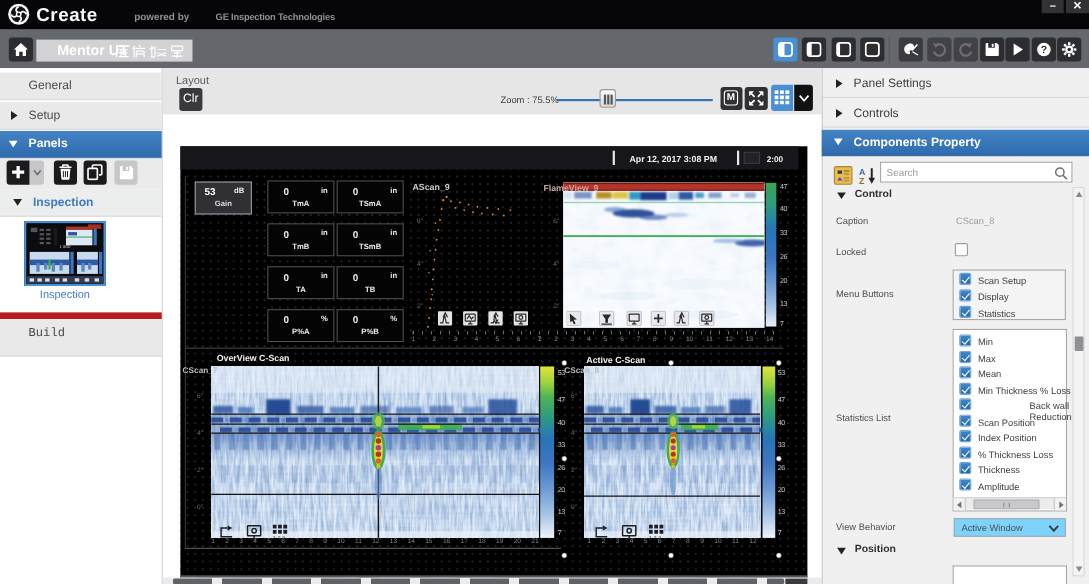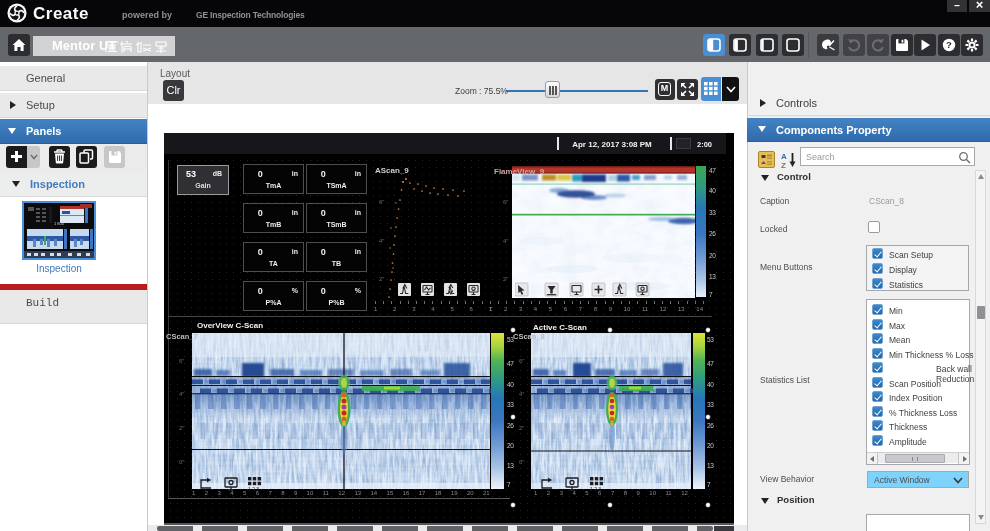--- a/index.html
+++ b/index.html
@@ -898,20 +898,24 @@
       <svg class="bg12" style="left:5px;top:2px;" width="23" height="22" viewBox="0 0 23 22">
         <path d="M7.2 2.2 a1.55 1.55 0 0 1 3.1 0 V10 l1.2 0.25 V6.2 a1.35 1.35 0 0 1 2.7 0 v4.6 l1.1 0.25 V8.3 a1.25 1.25 0 0 1 2.5 0 v3.6 l1 0.3 V10.3 a1.15 1.15 0 0 1 2.3 0 V15 c0 3.4 -2.4 5.8 -5.8 5.8 H12 c-1.9 0 -3.3 -0.75 -4.4 -2.2 L3.4 13.2 c-0.85 -1.15 0.6 -2.55 1.7 -1.8 l2.1 1.5 Z" fill="#fff"></path>
       </svg>
       </div>
   </div>
   <div class="abs" id="understrip" style="left:148px;top:525px;width:599px;height:6px;background:#ebebed;"></div>
   <div class="abs" style="left:157px;top:526px;width:556px;height:5px;background:repeating-linear-gradient(90deg,#606266 0 36px,transparent 36px 45px);border-radius:2px;"></div>
   <div class="abs" style="left:714px;top:526px;width:20px;height:5px;background:#3a3a3e;"></div>
 
   <div id="rpanel" class="abs"></div>
+  <div class="abs prow" style="left:747px;top:64px;">
+      <div class="abs tri-r" style="left:13px;top:8px;"></div>
+      <span class="lbl">Panel Settings</span>
+    </div>
   <div class="abs prow" style="left:747px;top:91px;">
       <div class="abs tri-r" style="left:13px;top:8px;"></div>
       <span class="lbl">Controls</span>
     </div>
   <div class="abs prow bluerow" style="left:747px;top:118px;height:24px;">
       <div class="abs tri-d" style="left:11px;top:8px;border-top-color:#fff;"></div>
       <span class="lbl" style="font-weight:bold;">Components Property</span>
     </div>
 
   <div class="abs" style="left:758px;top:151px;width:17px;height:17px;background:#e5be54;border:1px solid #a8862e;border-radius:2px;">

